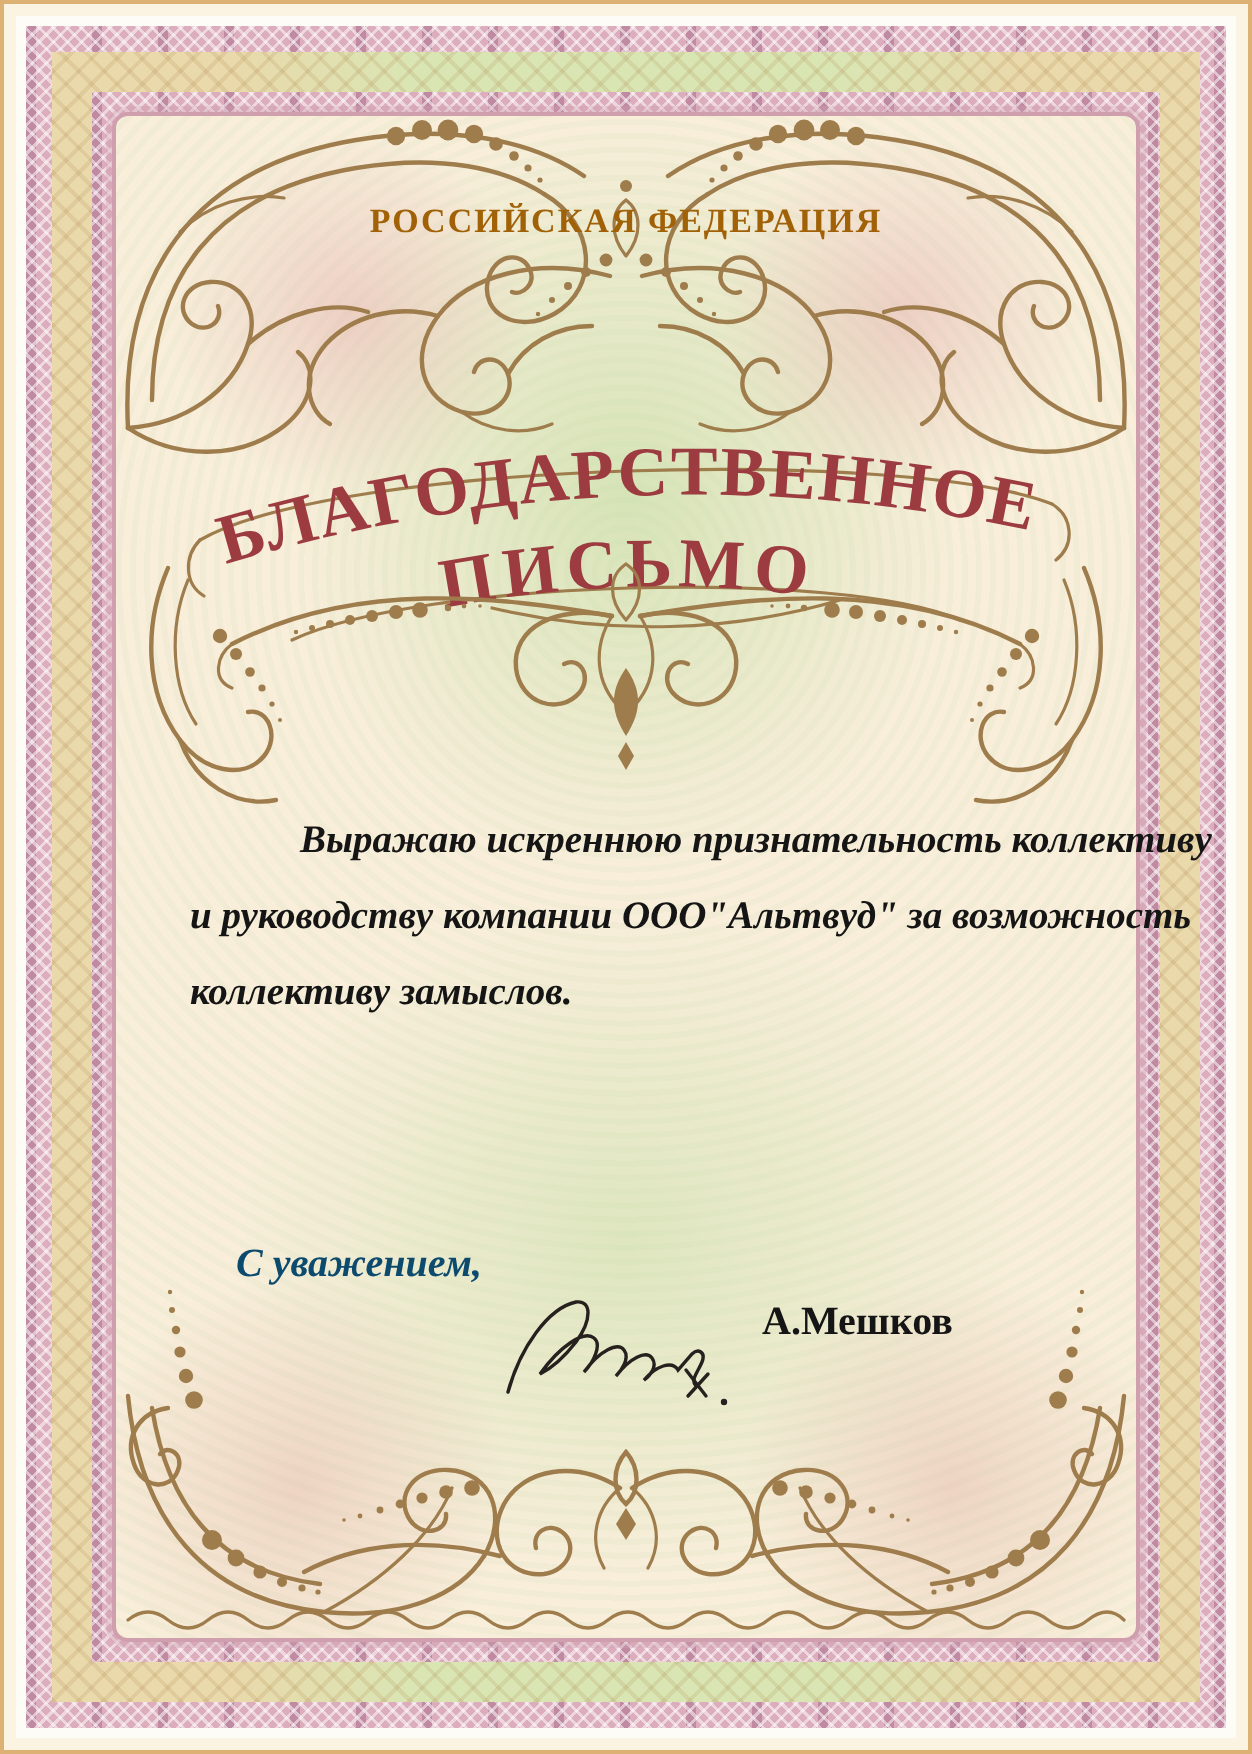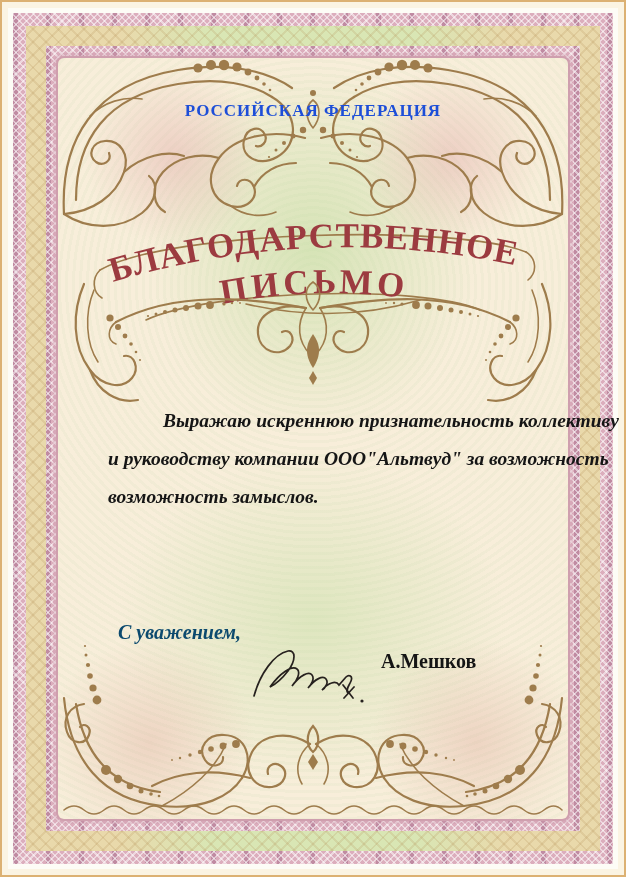--- a/index.html
+++ b/index.html
@@ -51,23 +51,23 @@
   
   .ornaments{position:absolute;inset:0;pointer-events:none;}
   .orn{fill:none;stroke:#9e7c4c;stroke-width:2.2;stroke-linecap:round;}
   .orn-thin{fill:none;stroke:#9e7c4c;stroke-width:1.6;stroke-linecap:round;}
   .dot{fill:#9e7c4c;stroke:none;}
   .title-text{font-family:"Liberation Serif",serif;font-weight:bold;fill:#9c3b40;}
   .sig{fill:none;stroke:#26211e;stroke-width:1.7;stroke-linecap:round;}
   
   .fed-header{
     position:absolute;top:101px;left:0;width:626px;text-align:center;
-    font-size:17px;font-weight:bold;letter-spacing:1px;color:#1d4ed8;
-  }
-  .body-block{position:absolute;left:95px;top:402px;width:470px;color:#151515;margin-left:13px;}
+    font-size:17px;font-weight:bold;letter-spacing:1px;color:#a16207;
+  }
+  .body-block{position:absolute;left:95px;top:402px;width:470px;color:#151515;}
   .body-line{
     font-size:19.5px;font-weight:bold;font-style:italic;
     line-height:38px;white-space:nowrap;
   }
   .body-line.indent{text-indent:55px;}
   .closing{
     position:absolute;left:118px;top:621px;
     font-size:20px;font-weight:bold;font-style:italic;color:#0c4a6e;
   }
   .signee{
@@ -219,21 +219,21 @@
   </g>
 
   <path class="orn-thin" d="M64,810 Q74,802 84,810 T104,810 T124,810 T144,810 T164,810 T184,810 T204,810 T224,810 T244,810 T264,810 T284,810 T304,810 T324,810 T344,810 T364,810 T384,810 T404,810 T424,810 T444,810 T464,810 T484,810 T504,810 T524,810 T544,810 T562,810"></path>
 </svg>
 
 <div class="fed-header">РОССИЙСКАЯ ФЕДЕРАЦИЯ</div>
 
 <div class="body-block">
   <div class="body-line indent">Выражаю искреннюю признательность коллективу</div>
   <div class="body-line">и руководству компании ООО"Альтвуд" за возможность</div>
-  <div class="body-line">возможность замыслов.</div>
+  <div class="body-line">коллективу замыслов.</div>
 </div>
 
 <div class="closing">С уважением,</div>
 <div class="signee">А.Мешков</div>
 
 <svg class="signature-svg" width="150" height="75" viewBox="0 0 150 75" xmlns="http://www.w3.org/2000/svg">
   <path class="sig" d="M14,58 C20,36 34,16 48,13 C56,12 56,22 48,33 C41,42 34,47 30,49 C40,35 52,27 57,31 C61,34 57,43 52,48 C60,37 69,33 72,37 C75,41 71,47 68,50 C75,41 83,37 86,41 C89,45 85,50 82,52 C88,45 96,42 99,47 L106,39 C109,36 113,38 111,43 C109,48 105,52 108,55"></path>
   <path class="sig" d="M103,47 l10,13"></path>
   <path class="sig" d="M114,49 l-10,11"></path>
   <circle cx="122" cy="63" r="1.6" fill="#26211e"></circle>

